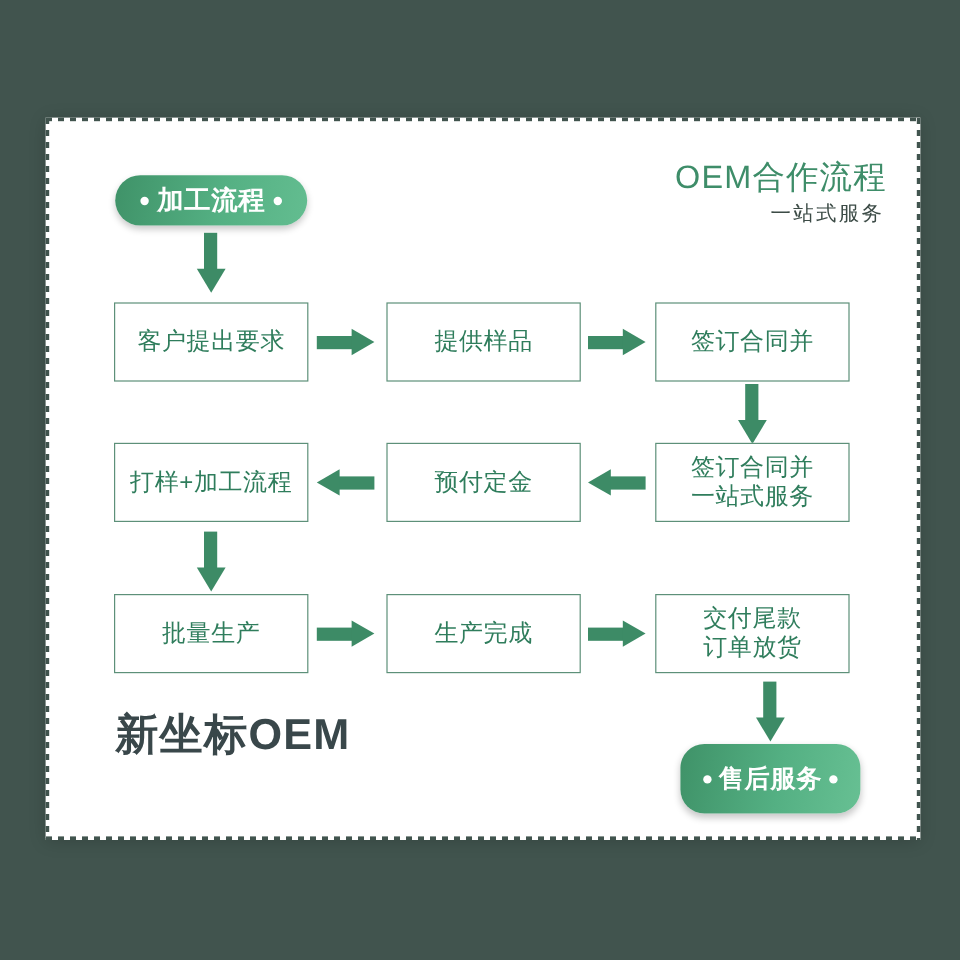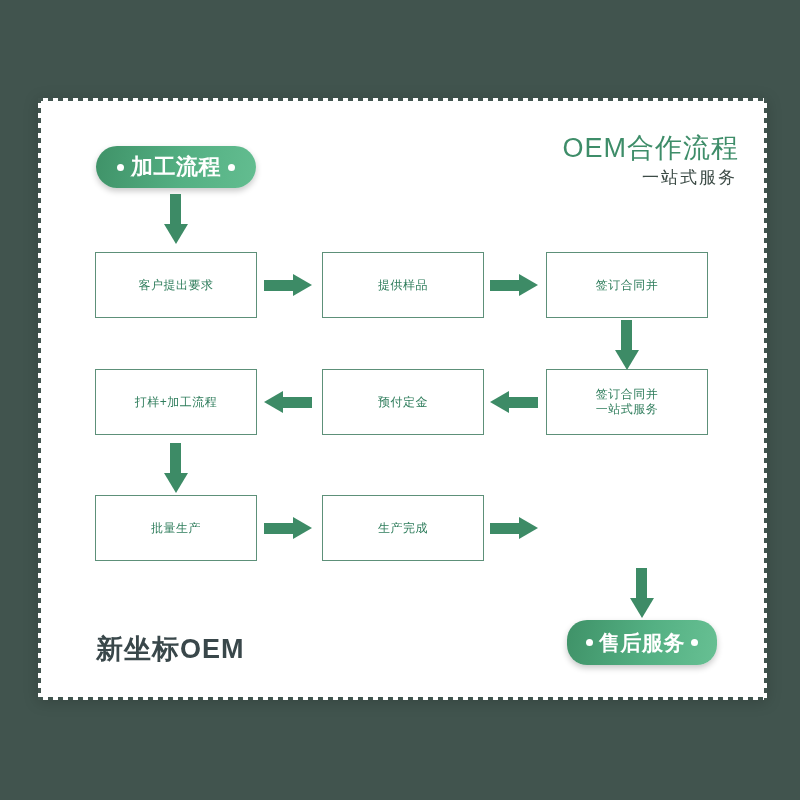--- a/index.html
+++ b/index.html
@@ -60,36 +60,36 @@
     font-size:27px; font-weight:normal; color:#3e8d69;
     letter-spacing:1px; white-space:nowrap;
   }
   #subtitle {
     position:absolute; right:30px; top:68px;
     font-size:17px; color:#3c4b46;
     letter-spacing:2px; white-space:nowrap;
   }
 
   #brand {
-    position:absolute; left:58px; top:533px;
-    font-size:27px; font-weight:bold; color:#39474a;
+    position:absolute; left:58px; top:490px;
+    font-size:36px; font-weight:bold; color:#39474a;
     letter-spacing:1px; white-space:nowrap;
   }
 
   
   .node {
     position:absolute;
     width:162px; height:66px;
     border:1.6px solid #5d9079;
     background:#ffffff;
     display:flex; align-items:center; justify-content:center;
     text-align:center;
   }
   .node span {
-    font-size:12px; color:#2f7d5c; line-height:1.22;
+    font-size:20px; color:#2f7d5c; line-height:1.22;
     letter-spacing:0.5px;
   }
 
   
   .c1 { left:57px; }
   .c2 { left:284px; }
   .c3 { left:508px; }
   .r1 { top:154px; }
   .r2 { top:271px; }
   .r3 { top:397px; }
@@ -137,21 +137,21 @@
     position:absolute; left:0; bottom:0;
     width:0; height:0;
     border-left:12px solid transparent;
     border-right:12px solid transparent;
     border-top:20px solid #3d8b66;
   }
 
   
   #pill-bottom {
     position:absolute; left:529px; top:522px;
-    width:150px; height:45px;
+    width:150px; height:58px;
     border-radius:20px;
     background:linear-gradient(100deg,#3f9268 0%,#54b083 55%,#67c093 100%);
     box-shadow:0 3px 6px rgba(0,0,0,0.22);
     display:flex; align-items:center; justify-content:center;
     gap:6px;
   }
   #pill-bottom .pill-text { font-size:21px; }
 </style>
 </head>
 <body>
@@ -230,20 +230,26 @@
       <span class="shaft"></span>
       <span class="head"></span>
     </div>
     <div class="node c2 r3">
       <span>生产完成</span>
     </div>
     <div class="arrow arrow-r" style="left:452px; top:419px;">
       <span class="shaft"></span>
       <span class="head"></span>
     </div>
+    <div class="node c3 r3">
+      <span>
+        <span>交付尾款</span><br>
+        <span>订单放货</span>
+      </span>
+    </div>
 
     <div class="arrow arrow-d" style="left:592px; top:470px;">
       <span class="shaft"></span>
       <span class="head"></span>
     </div>
 
     <div id="pill-bottom">
       <span class="pill-dot"></span>
       <span class="pill-text">售后服务</span>
       <span class="pill-dot"></span>

